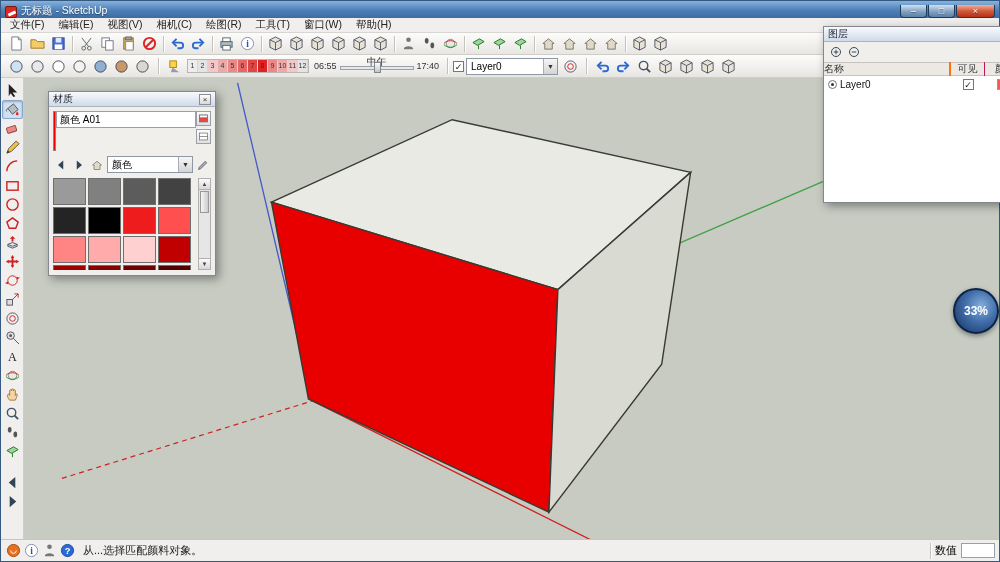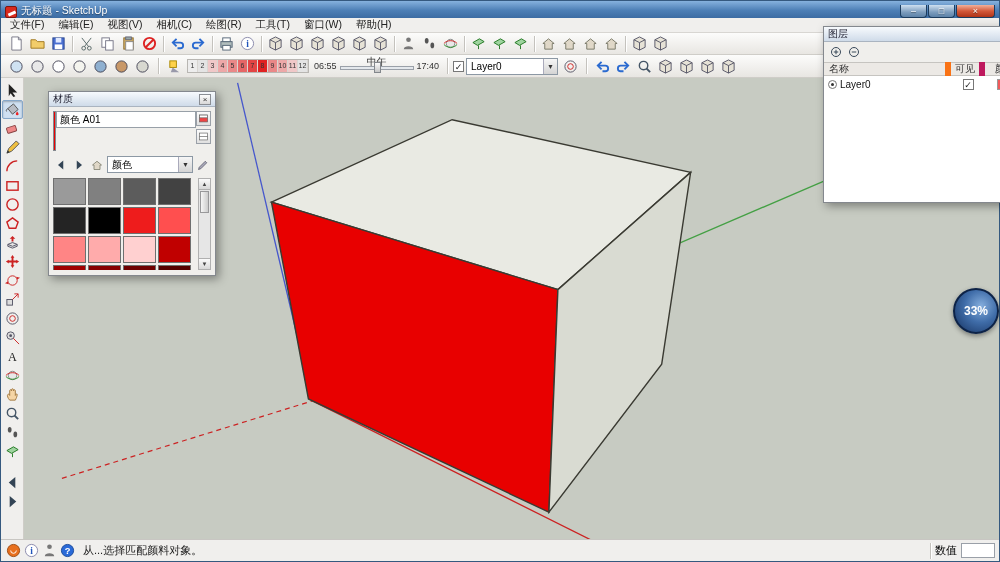--- a/index.html
+++ b/index.html
@@ -79,22 +79,22 @@
   .sc-btn{height:11px;font-size:6px;text-align:center;line-height:11px;background:linear-gradient(#fbfbfb,#d8d8d8);border-bottom:1px solid #b0b0b0;color:#444}
   .sc-btn.bottom{margin-top:auto;border-top:1px solid #b0b0b0;border-bottom:none}
   .sc-thumb{height:22px;margin:1px;background:linear-gradient(90deg,#f6f6f6,#cccccc);border:1px solid #98989a}
   
   .layers-panel{left:822px;top:25px;width:203px;height:177px}
   .lp-toolbar{display:flex;align-items:center;gap:4px;padding:3px 5px;flex:0 0 19px}
   .lp-btn{width:14px;height:14px;padding:0;display:flex;align-items:center;justify-content:center}
   .lp-btn .ic{width:12px;height:12px}
   .lp-detail{margin-left:auto}
   .lp-header{display:flex;align-items:center;height:14px;flex:0 0 14px;background:#ece9e5;border-top:1px solid #c6c4c0;border-bottom:1px solid #c6c4c0;color:#333}
-  .c-name{flex:1;padding-left:5px;border-right:6px solid #f97316}
-  .c-vis{width:34px;text-align:center;border-right:6px solid #be185d}
+  .c-name{flex:1;border-right:2px solid #f97316}
+  .c-vis{width:34px;text-align:center;border-right:1px solid #be185d}
   .c-col{width:40px;text-align:center}
   .lp-list{flex:1;background:#fff;overflow:hidden}
   .lrow{display:flex;align-items:center;height:16px}
   .radio{width:9px;height:9px;border:1px solid #777;border-radius:50%;margin:0 3px 0 4px;position:relative;background:#fff}
   .radio.cur::after{content:"";position:absolute;inset:2px;border-radius:50%;background:#333}
   .lname{flex:1;color:#111}
   .vcell{width:34px;display:flex;justify-content:center}
   .ccell{width:40px;display:flex;justify-content:center}
   .lcolor{width:17px;height:11px;border:1px solid #9a9a9a}
   

